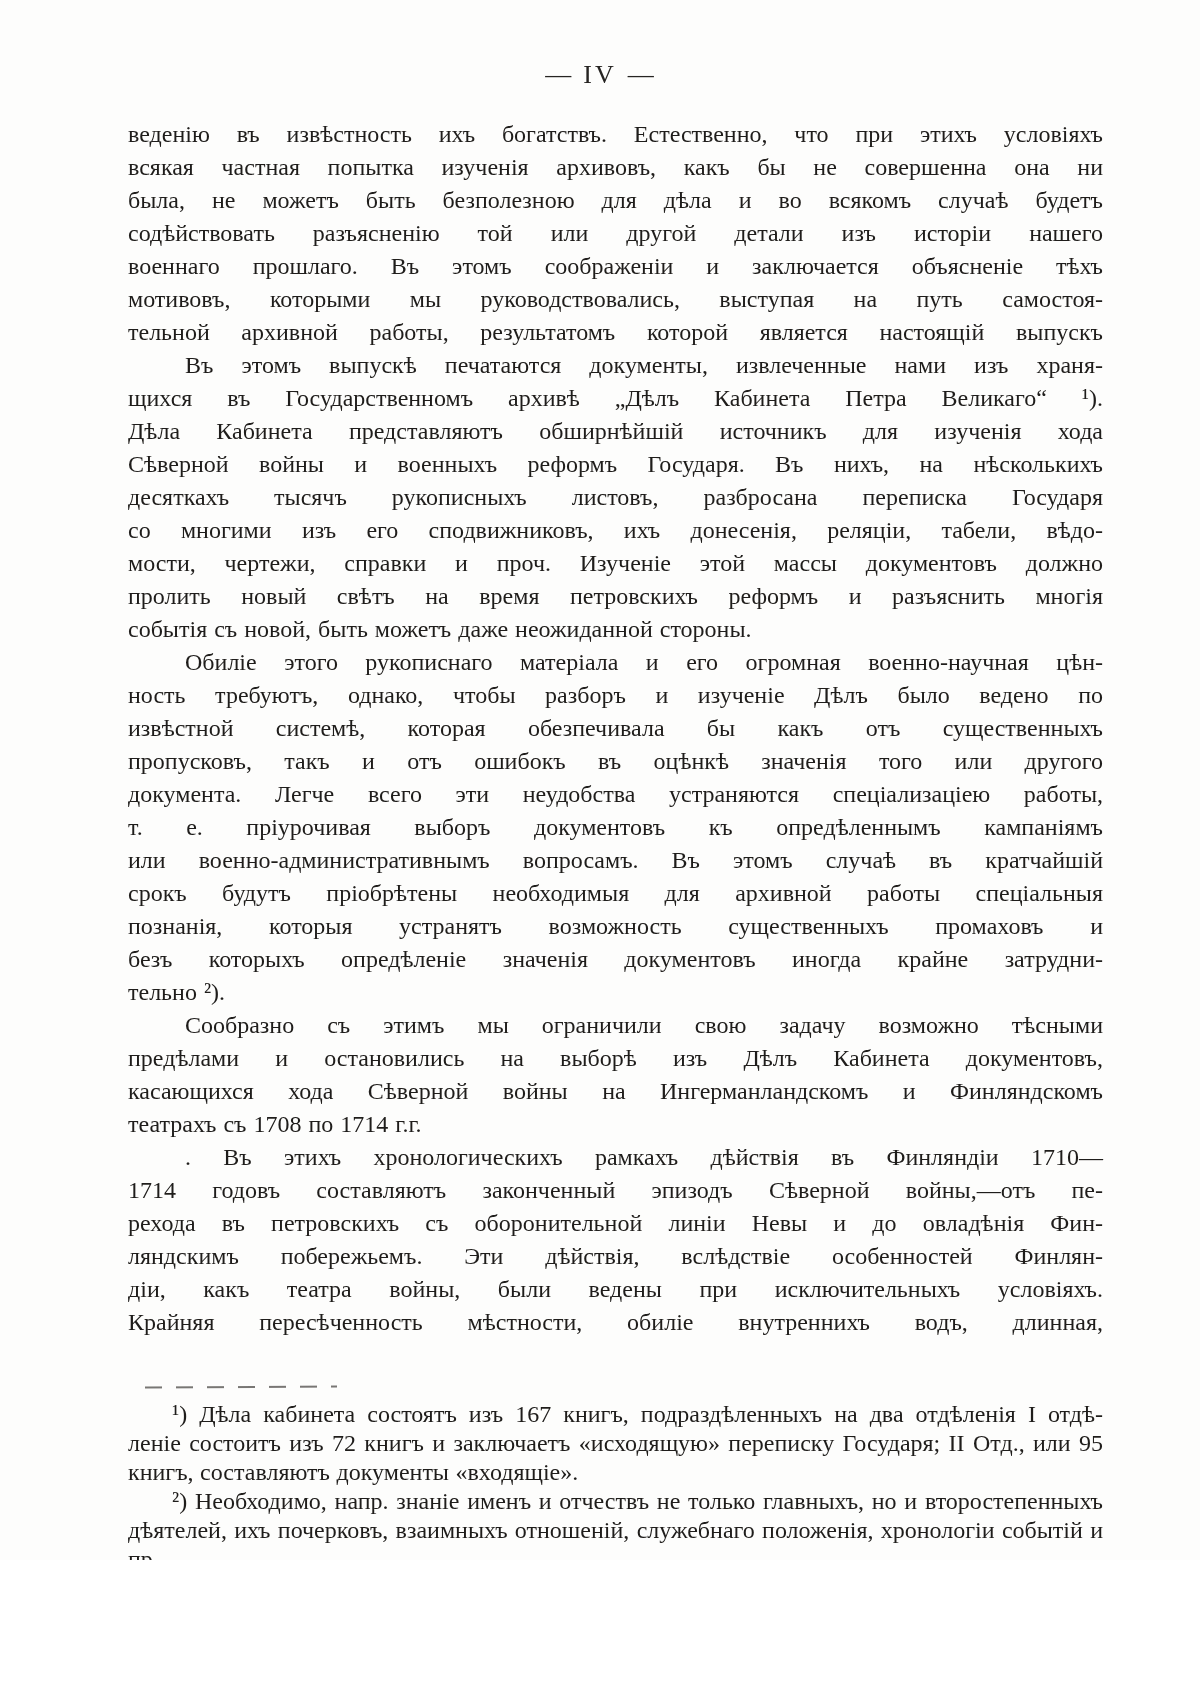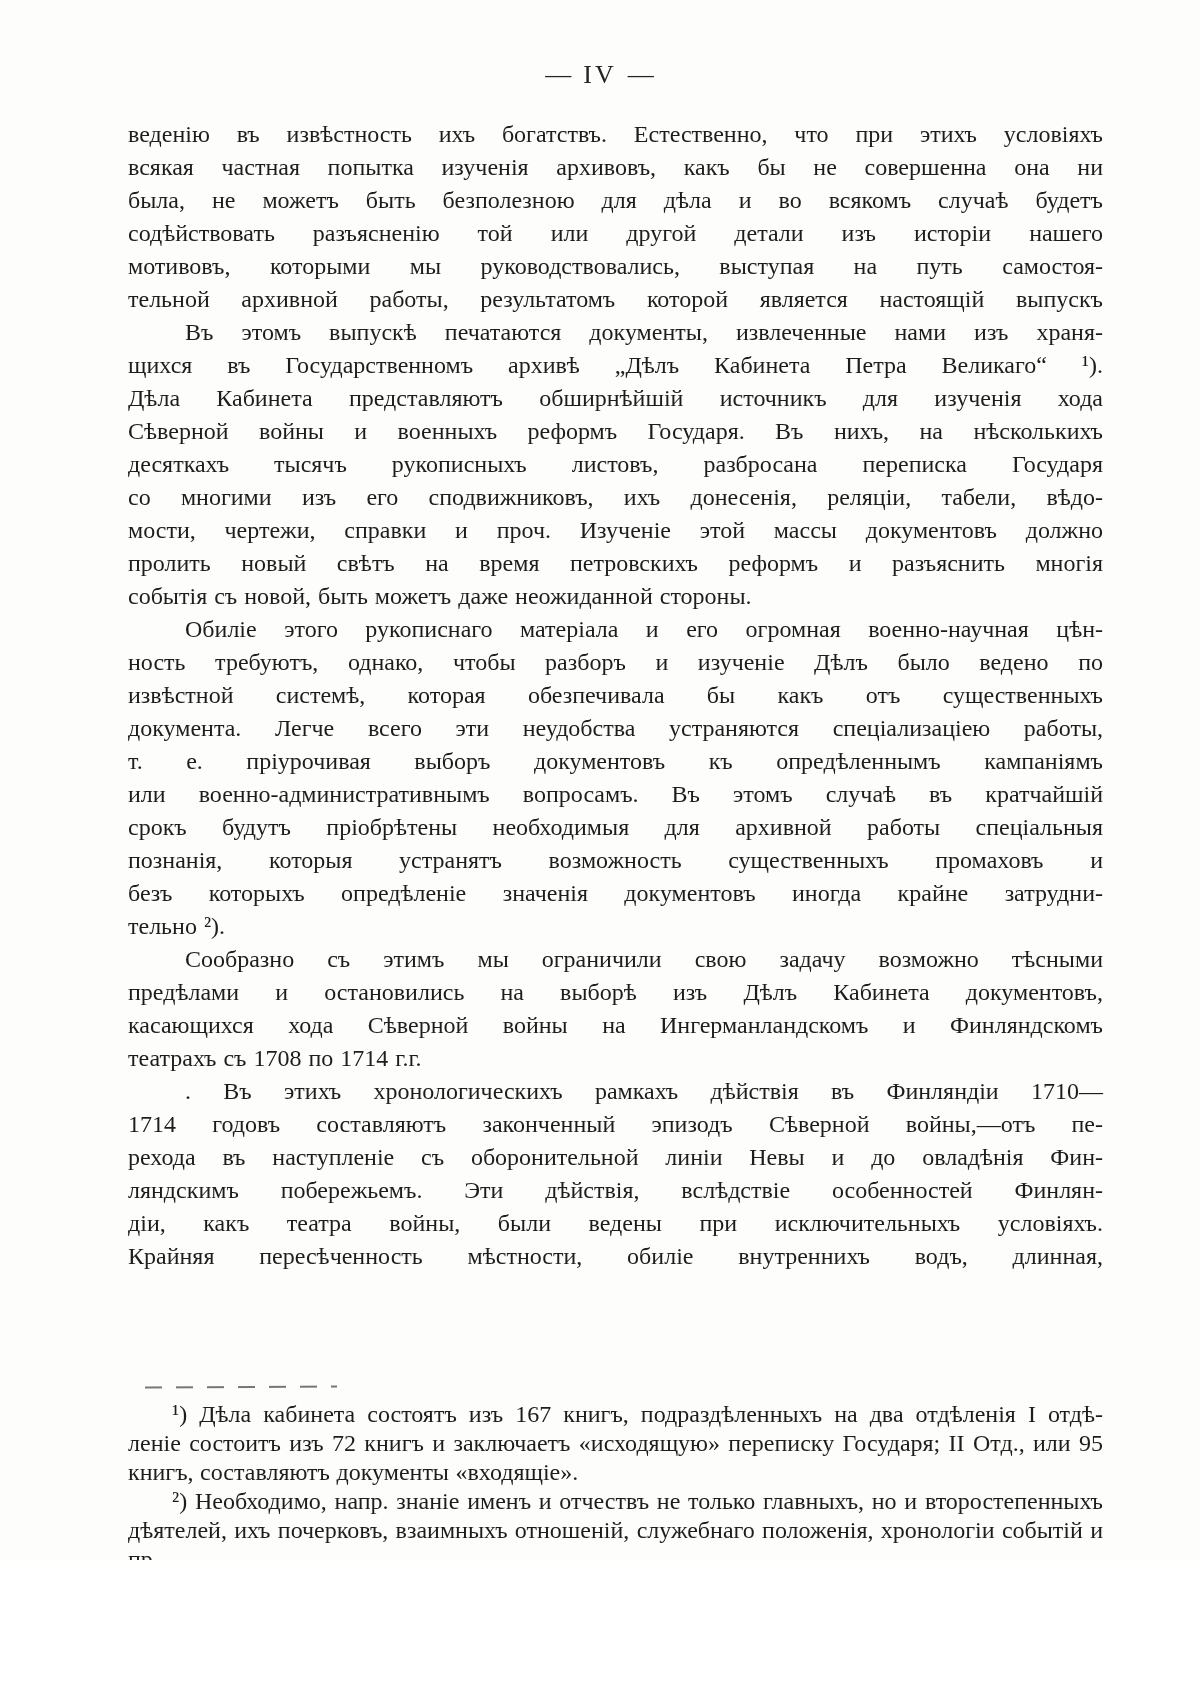--- a/index.html
+++ b/index.html
@@ -106,56 +106,58 @@
   <div class="header">
     <span class="dash">—</span><span class="roman">IV</span><span class="dash">—</span>
   </div>
 
   <div class="bodytext" id="body-text">
       <div class="para">
         <div class="line">веденію въ извѣстность ихъ богатствъ. Естественно, что при этихъ условіяхъ</div>
         <div class="line">всякая частная попытка изученія архивовъ, какъ бы не совершенна она ни</div>
         <div class="line">была, не можетъ быть безполезною для дѣла и во всякомъ случаѣ будетъ</div>
         <div class="line">содѣйствовать разъясненію той или другой детали изъ исторіи нашего</div>
+        <div class="line">военнаго прошлаго. Въ этомъ соображеніи и заключается объясненіе тѣхъ</div>
         <div class="line">мотивовъ, которыми мы руководствовались, выступая на путь самостоя-</div>
         <div class="line">тельной архивной работы, результатомъ которой является настоящій выпускъ</div>
       </div>
       <div class="para indent">
         <div class="line">Въ этомъ выпускѣ печатаются документы, извлеченные нами изъ храня-</div>
         <div class="line">щихся въ Государственномъ архивѣ „Дѣлъ Кабинета Петра Великаго“ ¹).</div>
         <div class="line">Дѣла Кабинета представляютъ обширнѣйшій источникъ для изученія хода</div>
         <div class="line">Сѣверной войны и военныхъ реформъ Государя. Въ нихъ, на нѣсколькихъ</div>
         <div class="line">десяткахъ тысячъ рукописныхъ листовъ, разбросана переписка Государя</div>
         <div class="line">со многими изъ его сподвижниковъ, ихъ донесенія, реляціи, табели, вѣдо-</div>
         <div class="line">мости, чертежи, справки и проч. Изученіе этой массы документовъ должно</div>
         <div class="line">пролить новый свѣтъ на время петровскихъ реформъ и разъяснить многія</div>
         <div class="line endline">событія съ новой, быть можетъ даже неожиданной стороны.</div>
       </div>
       <div class="para indent">
         <div class="line">Обиліе этого рукописнаго матеріала и его огромная военно-научная цѣн-</div>
         <div class="line">ность требуютъ, однако, чтобы разборъ и изученіе Дѣлъ было ведено по</div>
         <div class="line">извѣстной системѣ, которая обезпечивала бы какъ отъ существенныхъ</div>
+        <div class="line">пропусковъ, такъ и отъ ошибокъ въ оцѣнкѣ значенія того или другого</div>
         <div class="line">документа. Легче всего эти неудобства устраняются спеціализаціею работы,</div>
         <div class="line">т. е. пріурочивая выборъ документовъ къ опредѣленнымъ кампаніямъ</div>
         <div class="line">или военно-административнымъ вопросамъ. Въ этомъ случаѣ въ кратчайшій</div>
         <div class="line">срокъ будутъ пріобрѣтены необходимыя для архивной работы спеціальныя</div>
         <div class="line">познанія, которыя устранятъ возможность существенныхъ промаховъ и</div>
         <div class="line">безъ которыхъ опредѣленіе значенія документовъ иногда крайне затрудни-</div>
         <div class="line endline">тельно ²).</div>
       </div>
       <div class="para indent">
         <div class="line">Сообразно съ этимъ мы ограничили свою задачу возможно тѣсными</div>
         <div class="line">предѣлами и остановились на выборѣ изъ Дѣлъ Кабинета документовъ,</div>
         <div class="line">касающихся хода Сѣверной войны на Ингерманландскомъ и Финляндскомъ</div>
         <div class="line endline">театрахъ съ 1708 по 1714 г.г.</div>
       </div>
       <div class="para indent">
         <div class="line">. Въ этихъ хронологическихъ рамкахъ дѣйствія въ Финляндіи 1710—</div>
         <div class="line">1714 годовъ составляютъ законченный эпизодъ Сѣверной войны,—отъ пе-</div>
-        <div class="line">рехода въ наступленіе съ оборонительной линіи Невы и до овладѣнія Фин-</div>
+        <div class="line">рехода въ петровскихъ съ оборонительной линіи Невы и до овладѣнія Фин-</div>
         <div class="line">ляндскимъ побережьемъ. Эти дѣйствія, вслѣдствіе особенностей Финлян-</div>
         <div class="line">діи, какъ театра войны, были ведены при исключительныхъ условіяхъ.</div>
         <div class="line">Крайняя пересѣченность мѣстности, обиліе внутреннихъ водъ, длинная,</div>
       </div>
     </div>
 
   <div class="fn-sep"></div>
 
   <div class="footnotes" id="footnotes">
       <div class="para indent">

